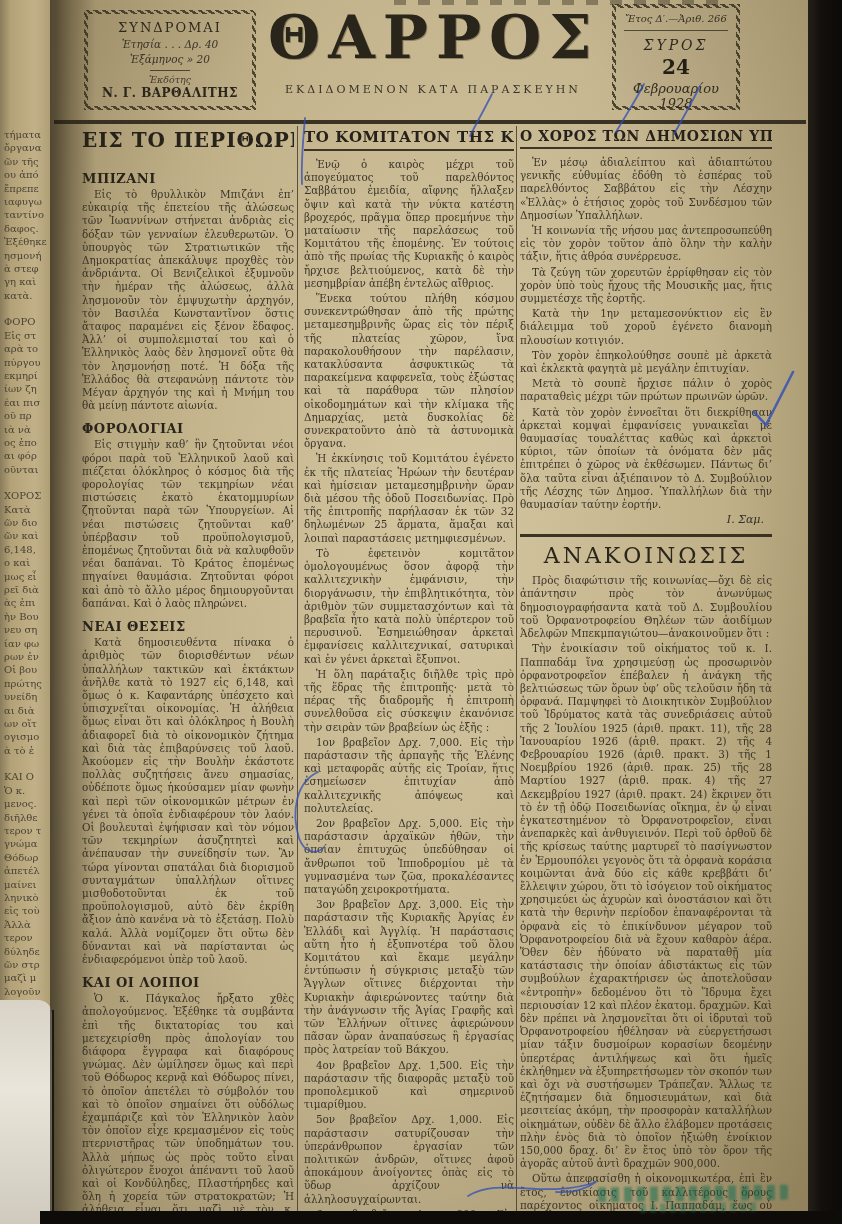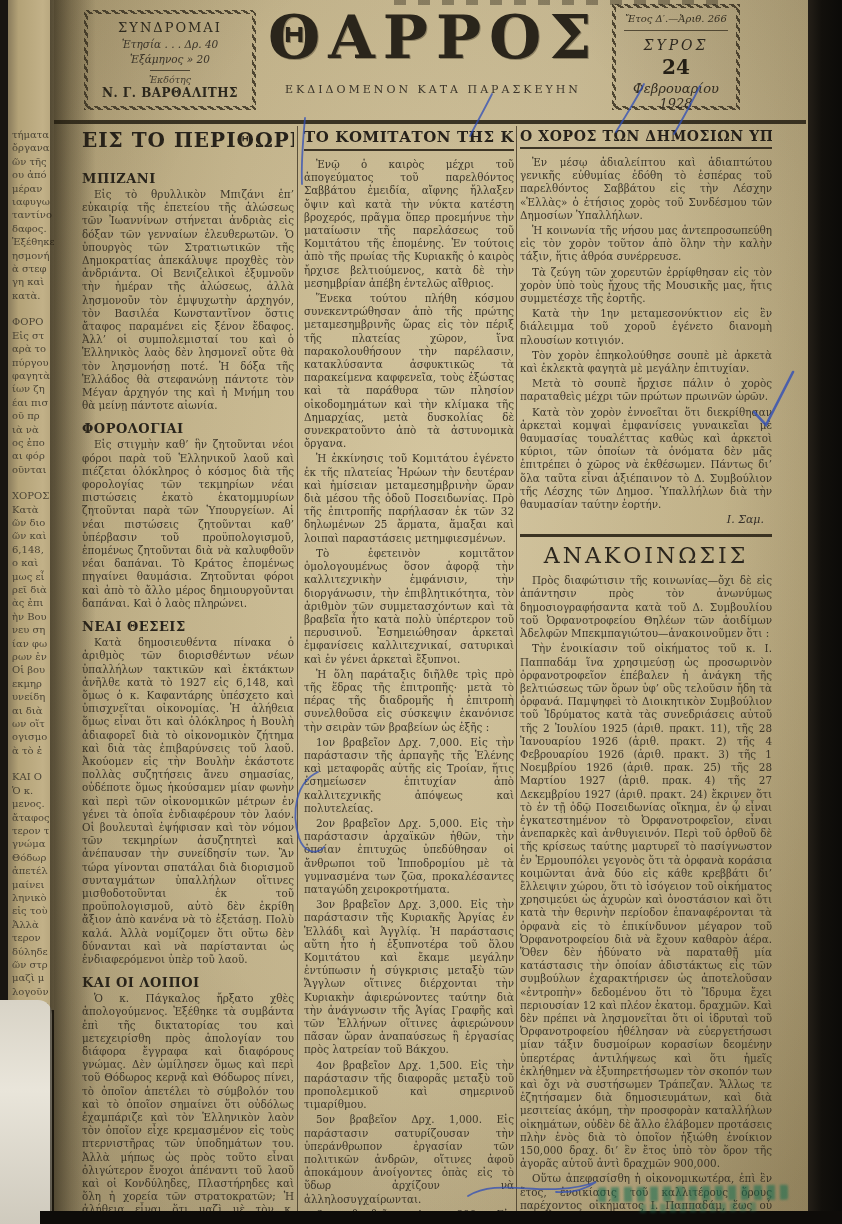--- a/index.html
+++ b/index.html
@@ -3,21 +3,21 @@
 <meta charset="utf-8">
 <style>
   html,body{margin:0;padding:0;}
   body{
     width:842px;height:1224px;position:relative;overflow:hidden;
     background:#181511;
     font-family:"DejaVu Serif","Liberation Serif",serif;
   }
   
   .edge-page{
-    position:absolute;left:8px;top:0;width:58px;height:1010px;
+    position:absolute;left:0;top:0;width:58px;height:1010px;
     background:linear-gradient(90deg,#8a7c5c 0,#b3a277 18%,#c2b188 60%,#a5956e 100%);
     overflow:hidden;
   }
   .edge-lines{position:absolute;top:128px;right:0;width:54px;text-align:left;padding-left:6px;}
   .edge-lines div{
     font-size:10px;line-height:13.4px;color:#4a4334;white-space:nowrap;overflow:hidden;
   }
   .paper-white{
     position:absolute;left:0;top:1000px;width:52px;height:224px;
     background:linear-gradient(180deg,#d8d3c6 0,#e9e5da 40%,#cfcabd 100%);
@@ -120,35 +120,35 @@
 </style>
 </head>
 <body>
 
 <div class="edge-page">
   <div class="edge-lines">
       <div>τήματα</div>
       <div>ὄργανα</div>
       <div>ῶν τῆς</div>
       <div>ου ἀπό</div>
-      <div>μέραν</div>
+      <div>ἔπρεπε</div>
       <div>ιαφυγω</div>
       <div>ταντίνο</div>
       <div>δαφος.</div>
       <div>Ἐξέθηκε</div>
       <div>ησμονή</div>
       <div>ὰ στεφ</div>
       <div>γη καὶ</div>
       <div>κατὰ.</div>
       <div style="min-height: 13px;"></div>
       <div>ΦΟΡΟ</div>
       <div>Εἰς στ</div>
       <div>αρὰ το</div>
       <div>πύργου</div>
-      <div>φαγητὰ</div>
+      <div>εκμηρί</div>
       <div>ίων ζη</div>
       <div>έαι πισ</div>
       <div>οῦ πρ</div>
       <div>ιὰ νὰ</div>
       <div>ος ἐπο</div>
       <div>αι φόρ</div>
       <div>οῦνται</div>
       <div style="min-height: 13px;"></div>
       <div>ΧΟΡΟΣ</div>
       <div>Κατὰ</div>
@@ -157,31 +157,31 @@
       <div>6,148,</div>
       <div>ο καὶ</div>
       <div>μως εἶ</div>
       <div>ρεῖ διὰ</div>
       <div>ὰς ἐπι</div>
       <div>ὴν Βου</div>
       <div>νευ ση</div>
       <div>ίαν φω</div>
       <div>ρων ἐν</div>
       <div>Οἱ βου</div>
-      <div>εκμηρ</div>
+      <div>πρώτης</div>
       <div>υνείδη</div>
       <div>αι διὰ</div>
       <div>ων οἵτ</div>
       <div>ογισμο</div>
       <div>ὰ τὸ ἐ</div>
       <div style="min-height: 13px;"></div>
       <div>ΚΑΙ Ο</div>
       <div>Ὁ κ.</div>
       <div>μενος.</div>
-      <div>ἄταφος</div>
+      <div>διῆλθε</div>
       <div>τερον τ</div>
       <div>γνώμα</div>
       <div>Θόδωρ</div>
       <div>ἀπετέλ</div>
       <div>μαίνει</div>
       <div>ληνικὸ</div>
       <div>εἰς τοὺ</div>
       <div>Ἀλλὰ</div>
       <div>τερον</div>
       <div>δύληδε</div>

